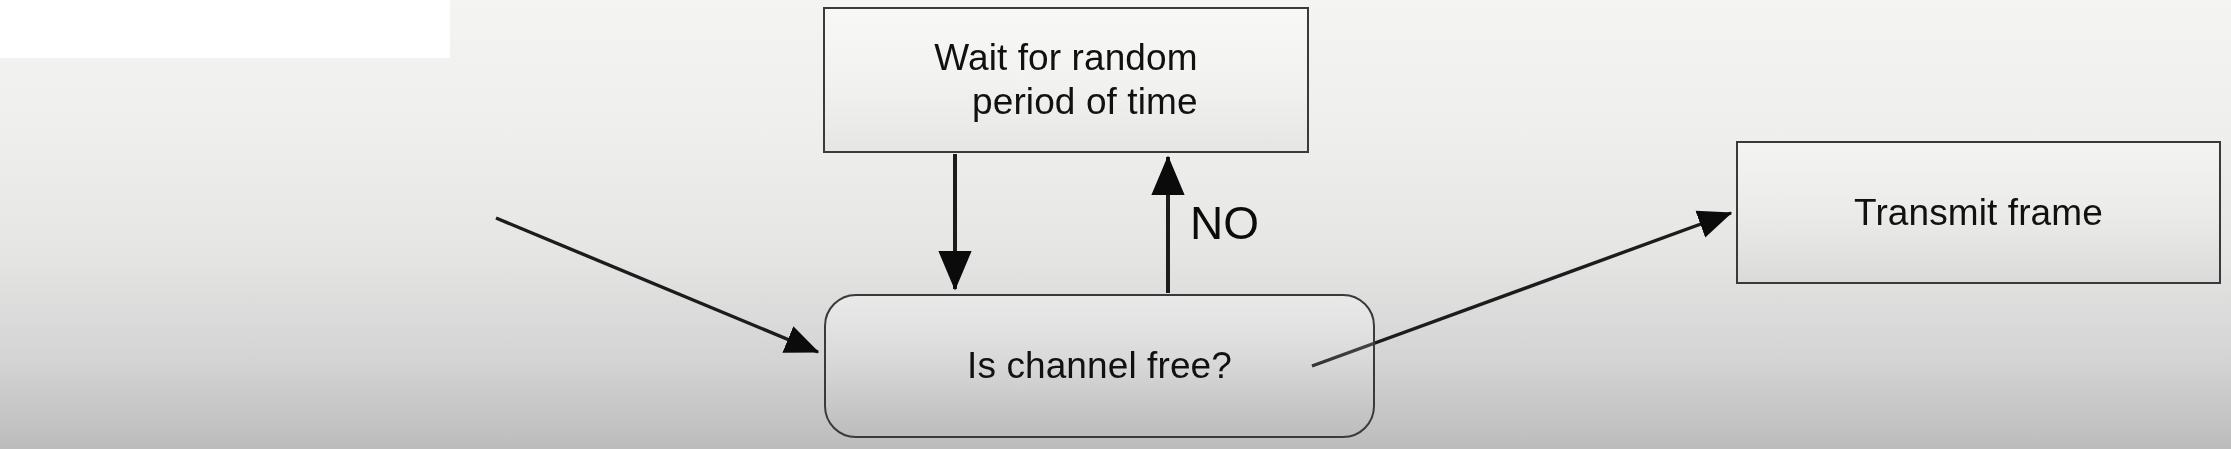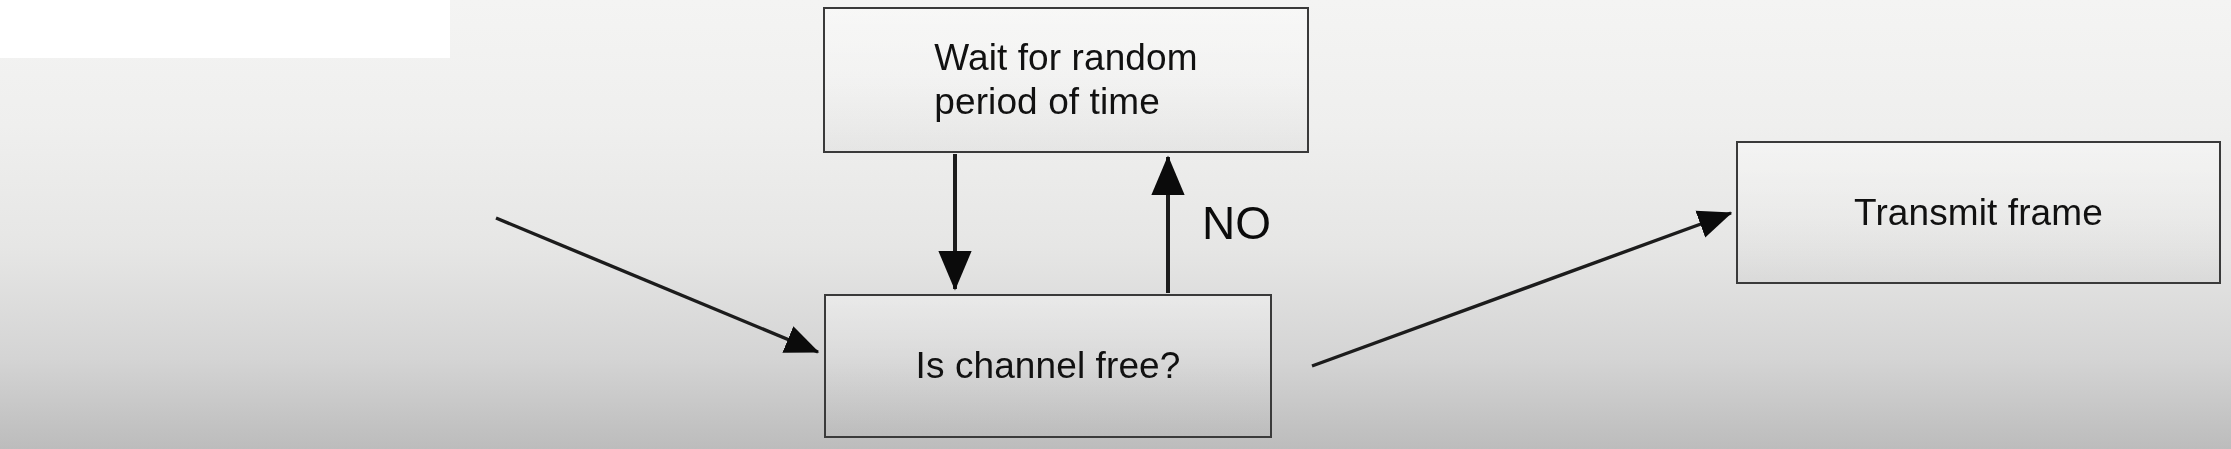--- a/index.html
+++ b/index.html
@@ -30,21 +30,21 @@
     background: #ffffff;
   }
   .node {
     position: absolute;
     box-sizing: border-box;
     border: 2px solid #3a3a3a;
     background: linear-gradient(180deg, rgba(255,255,255,0.34) 0%, rgba(255,255,255,0.10) 50%, rgba(160,160,160,0.10) 100%);
     display: flex;
     align-items: center;
     justify-content: center;
-    text-align: left;
+    text-align: right;
     color: #111111;
     font-size: 37px;
     line-height: 1.18;
     letter-spacing: 0.1px;
     white-space: pre-line;
   }
   #node-assemble {
     left: 10px;
     top: 152px;
     width: 485px;
@@ -52,22 +52,23 @@
   }
   #node-wait {
     left: 823px;
     top: 7px;
     width: 486px;
     height: 146px;
   }
   #node-decision {
     left: 824px;
     top: 294px;
-    width: 448px;
+    width: 551px;
     height: 144px;
+    border-radius: 32px;
   }
   #node-transmit {
     left: 1736px;
     top: 141px;
     width: 485px;
     height: 143px;
   }
   svg.edges {
     position: absolute;
     left: 0;
@@ -75,21 +76,20 @@
     width: 2231px;
     height: 449px;
     pointer-events: none;
   }
   .edge-label {
     position: absolute;
     color: #0b0b0b;
     font-size: 46px;
     line-height: 1;
     white-space: nowrap;
-    margin-left: 12px;
   }
   #label-no {
     left: 1190px;
     top: 200px;
   }
   #label-yes {
     left: 1489px;
     top: 325px;
   }
 </style>

